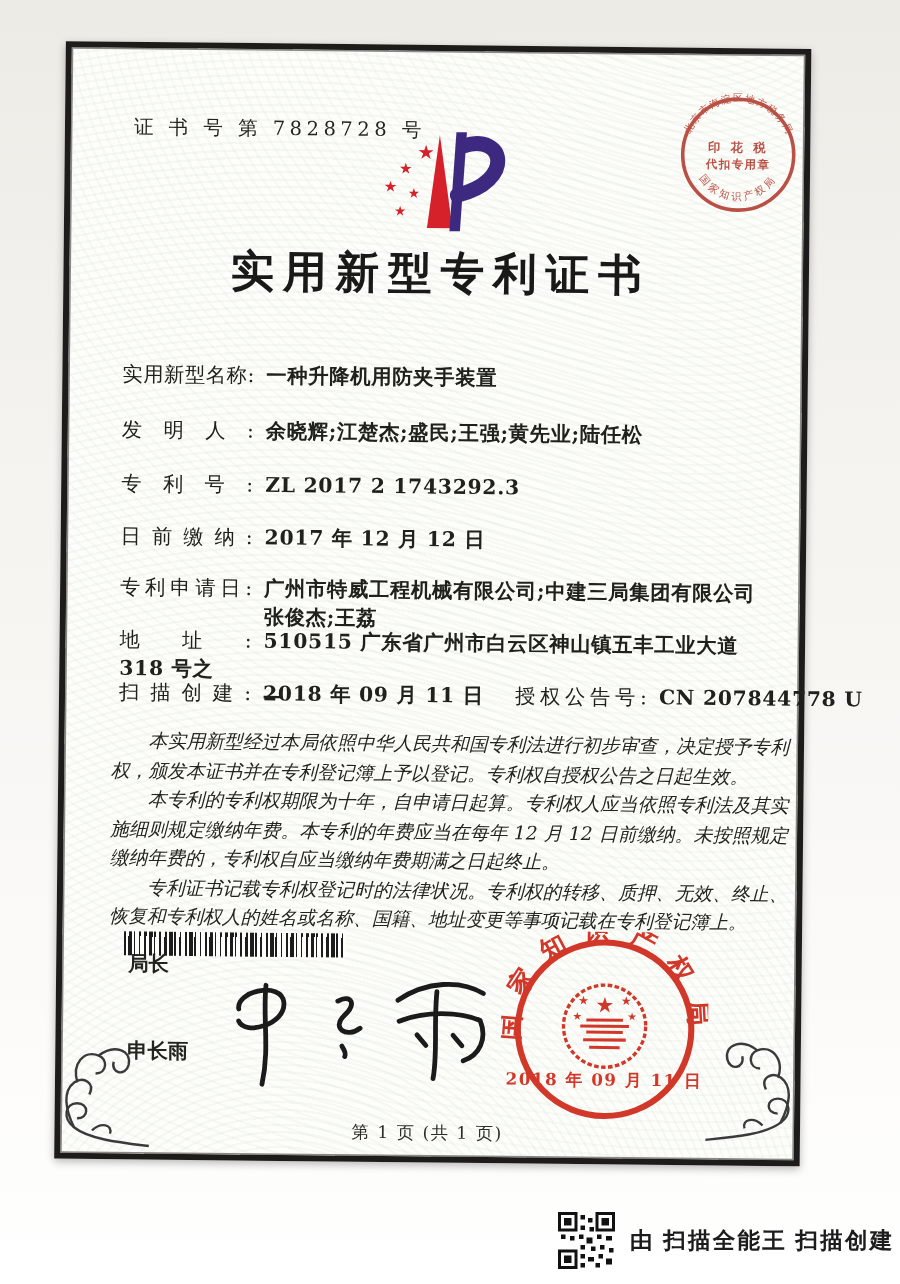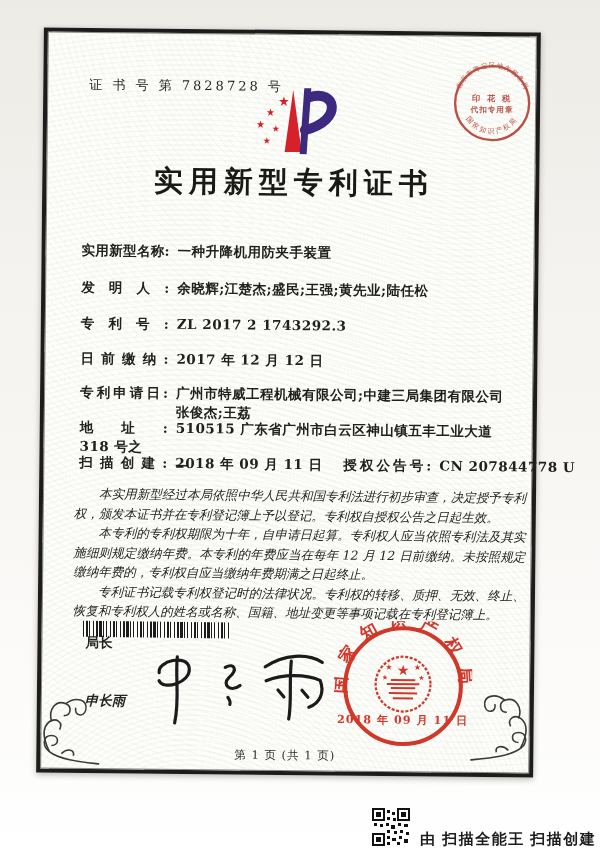--- a/index.html
+++ b/index.html
@@ -34,21 +34,21 @@
   
   .title{
     position:absolute;left:0;top:129px;width:100%;
     text-align:center;font-size:29px;font-weight:700;color:#191917;
     letter-spacing:6px;text-indent:6px;
   }
   
   .row{position:absolute;left:36px;right:26px;font-size:13.5px;color:#20201c;line-height:19px;}
   .r1{top:209px}.r2{top:246px}.r3{top:282px}.r4{top:317px}.r5{top:351px}.r6{top:386px}.r7{top:421px}
   .flabel{
-    display:inline-block;width:88px;font-weight:700;vertical-align:top;
+    display:inline-block;width:88px;font-weight:400;vertical-align:top;
     text-align:justify;text-align-last:justify;
   }
   .fvalue{font-weight:600;margin-left:8px;letter-spacing:.5px;}
   .line2{display:block;margin-left:96px;font-weight:600;letter-spacing:.5px;}
   .grant-right{position:absolute;left:264px;top:0;white-space:nowrap;}
   
   .paras{
     position:absolute;left:31px;top:452px;width:452px;
     font-size:12.5px;line-height:19.5px;color:#23231f;
     font-style:italic;font-weight:500;text-align:justify;
@@ -57,37 +57,37 @@
   
   .barcode{
     position:absolute;left:41px;top:589px;width:148px;height:16px;
     background:repeating-linear-gradient(90deg,
       #1c1c1c 0 1.5px,#fdfdfa 1.5px 3px,
       #1c1c1c 3px 5.5px,#fdfdfa 5.5px 6.5px,
       #1c1c1c 6.5px 7.5px,#fdfdfa 7.5px 10px,
       #1c1c1c 10px 11px,#fdfdfa 11px 13.5px);
   }
   .director-title{position:absolute;left:44px;top:602px;font-size:13.5px;font-weight:700;color:#23231f;}
-  .director-name{position:absolute;left:44px;top:660px;font-size:13.5px;font-weight:700;color:#23231f;font-style:italic;}
+  .director-name{position:absolute;left:44px;top:660px;font-size:13.5px;font-weight:700;color:#23231f;}
   .signature{position:absolute;left:98px;top:606px;width:206px;height:92px;}
   .office-seal{position:absolute;left:293px;top:586px;width:138px;height:138px;opacity:.93;}
   .tax-seal{position:absolute;left:402px;top:24px;width:86px;height:86px;opacity:.88;}
   .footer{
     position:absolute;left:0;top:714px;width:100%;text-align:center;
     font-size:11.5px;color:#2a2a26;letter-spacing:1px;
   }
   .corner{position:absolute;width:62px;height:70px;}
   .corner-left{left:-1px;top:664px;}
   .corner-right{right:-1px;top:656px;transform:scaleX(-1);}
   
   .qr{position:absolute;left:372px;top:808px;width:38px;height:38px;}
   .wm-text{
     position:absolute;left:420px;top:818px;
     font-family:"Liberation Sans","DejaVu Sans",sans-serif;
-    font-size:15px;font-weight:700;color:#1c1c1c;letter-spacing:1.5px;white-space:nowrap;margin-top:12px;
+    font-size:15px;font-weight:700;color:#1c1c1c;letter-spacing:1.5px;white-space:nowrap;
   }
   svg text{font-family:"DejaVu Serif","Liberation Serif",serif;}
 </style>
 </head>
 <body>
 
 <div class="page">
 
   <div class="cert">
 

